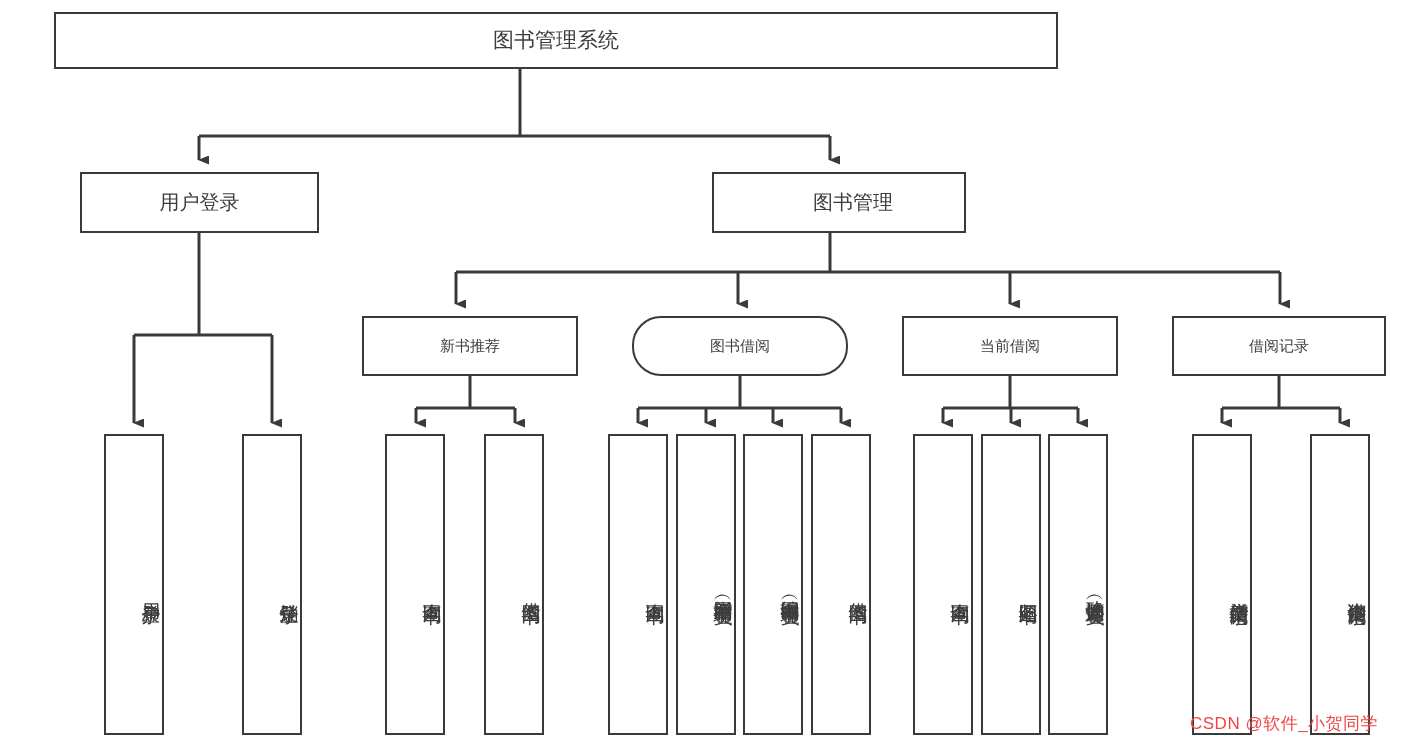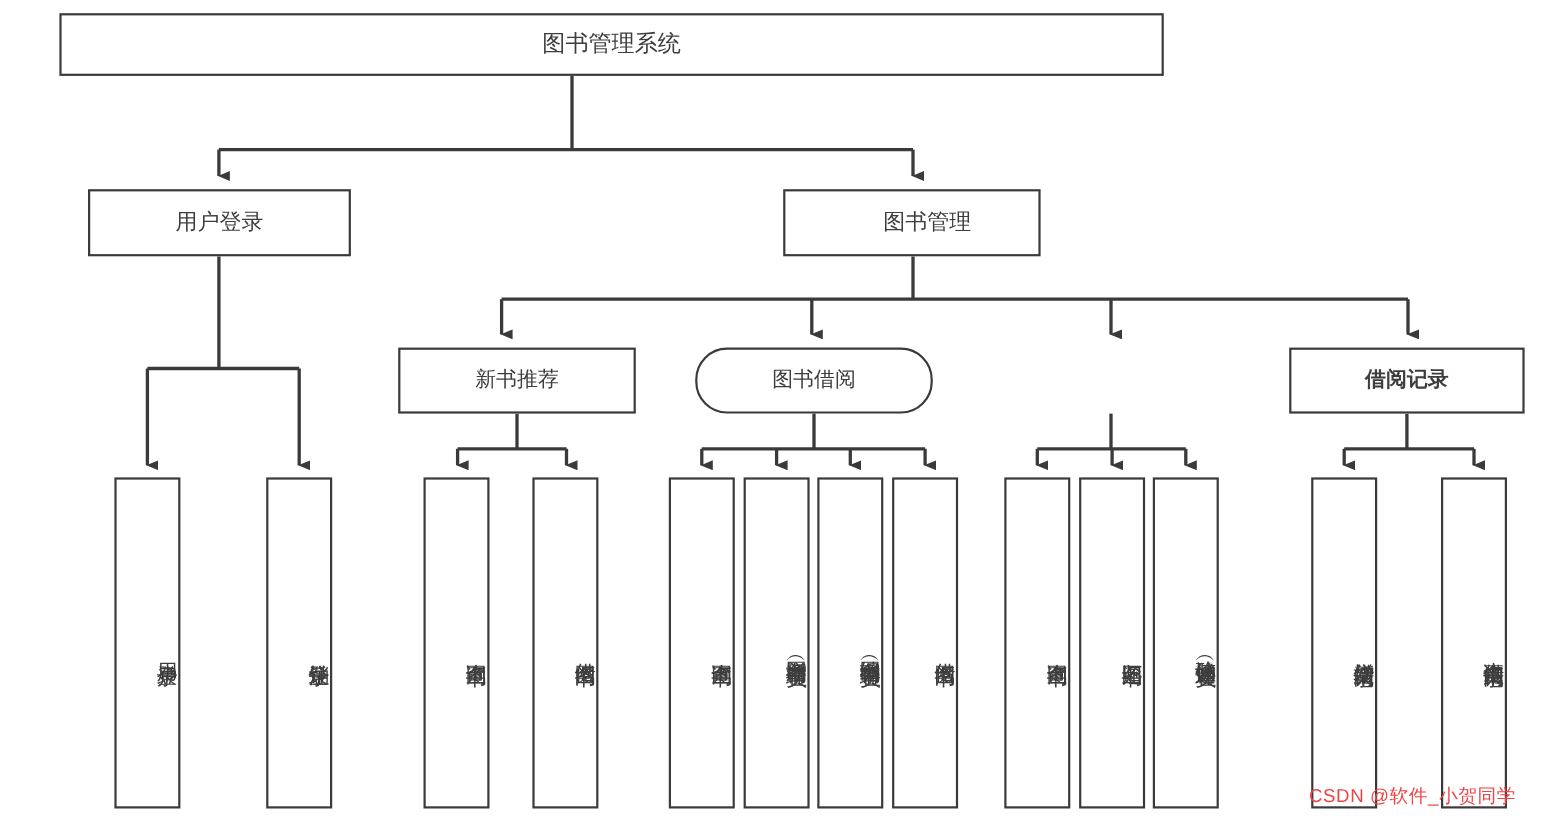--- a/index.html
+++ b/index.html
@@ -38,21 +38,21 @@
     line-height: 1.18;
     text-align: center;
   }
   .node-root {
     font-size: 21px;
   }
   .node-l1 {
     font-size: 20px;
   }
   .node-l2 {
-    font-size: 19px;
+    font-size: 15px;
   }
   .node-leaf {
     font-size: 19px;
     writing-mode: vertical-rl;
     text-orientation: upright;
     padding-top: 10px;
     align-items: flex-start;
     justify-content: center;
     letter-spacing: 1px;
   }
@@ -127,31 +127,34 @@
     </g>
   </svg>
 
   <div class="node node-root" style="left: 18px; top: 12px; width: 1004px; height: 57px; border-color: rgb(58, 58, 58); background: rgb(255, 255, 255); color: rgb(61, 61, 61); margin-left: 36px;">
     <span class="lbl">图书管理系统</span>
   </div>
 
   <div class="node node-l1" style="left: 80px; top: 172px; width: 239px; height: 61px; border-color: rgb(58, 58, 58); background: rgb(255, 255, 255); color: rgb(61, 61, 61);">
     <span class="lbl">用户登录</span>
   </div>
-  <div class="node node-l1" style="left: 712px; top: 172px; width: 234px; height: 61px; border-color: rgb(58, 58, 58); background: rgb(255, 255, 255); color: rgb(61, 61, 61); padding-left: 28px;">
+  <div class="node node-l1" style="left: 712px; top: 172px; width: 254px; height: 61px; border-color: rgb(58, 58, 58); background: rgb(255, 255, 255); color: rgb(61, 61, 61); padding-left: 28px;">
     <span class="lbl">图书管理</span>
   </div>
 
   <div class="node node-l2" style="left: 362px; top: 316px; width: 216px; height: 60px; border-color: rgb(58, 58, 58); background: rgb(255, 255, 255); color: rgb(61, 61, 61);">
     <span class="lbl">新书推荐</span>
   </div>
   <div class="node node-l2" style="left: 632px; top: 316px; width: 216px; height: 60px; border-color: rgb(58, 58, 58); background: rgb(255, 255, 255); color: rgb(61, 61, 61); border-radius: 29px;">
     <span class="lbl">图书借阅</span>
   </div>
-  <div class="node node-l2" style="left: 1172px; top: 316px; width: 214px; height: 60px; border-color: rgb(58, 58, 58); background: rgb(255, 255, 255); color: rgb(61, 61, 61); font-weight: bold;">
+  <div class="node node-l2" style="left: 902px; top: 316px; width: 216px; height: 60px; border-color: rgb(58, 58, 58); background: rgb(255, 255, 255); color: rgb(61, 61, 61);">
+    <span class="lbl">当前借阅</span>
+  </div>
+  <div class="node node-l2" style="left: 1172px; top: 316px; width: 214px; height: 60px; border-color: rgb(58, 58, 58); background: rgb(255, 255, 255); color: rgb(61, 61, 61);">
     <span class="lbl">借阅记录</span>
   </div>
 
   <div class="node node-leaf" style="left: 104px; top: 434px; width: 60px; height: 301px; border-color: rgb(58, 58, 58); background: rgb(255, 255, 255); color: rgb(61, 61, 61);">
     <span class="lbl">用户登录</span>
   </div>
   <div class="node node-leaf" style="left: 242px; top: 434px; width: 60px; height: 301px; border-color: rgb(58, 58, 58); background: rgb(255, 255, 255); color: rgb(61, 61, 61);">
     <span class="lbl">注销登录</span>
   </div>
   <div class="node node-leaf" style="left: 385px; top: 434px; width: 60px; height: 301px; border-color: rgb(58, 58, 58); background: rgb(255, 255, 255); color: rgb(61, 61, 61);">

